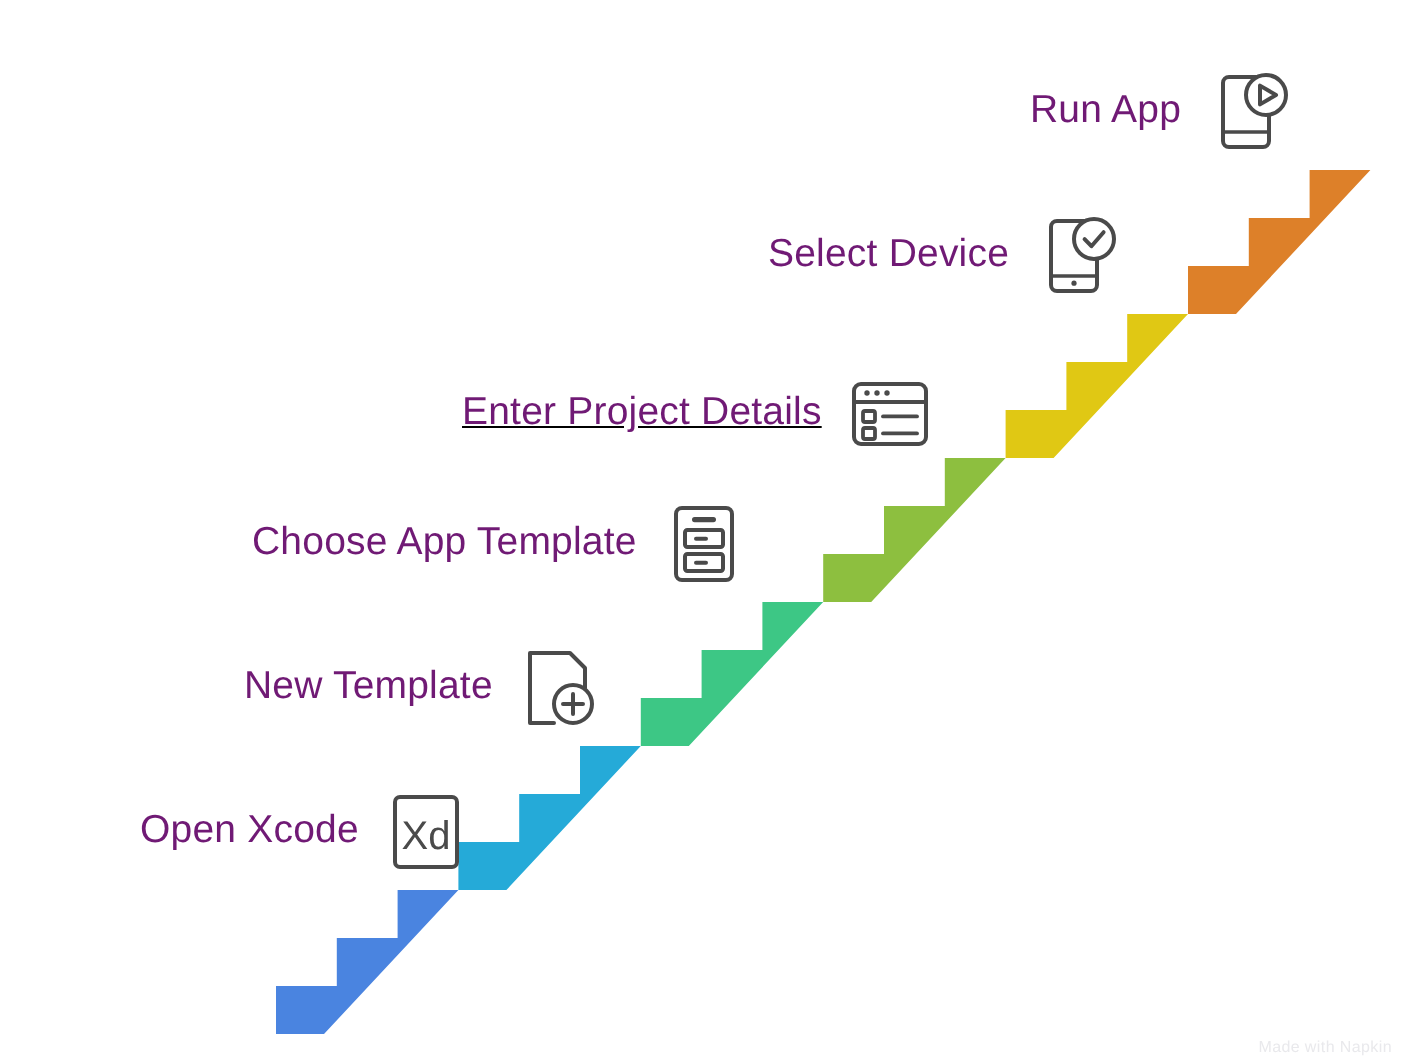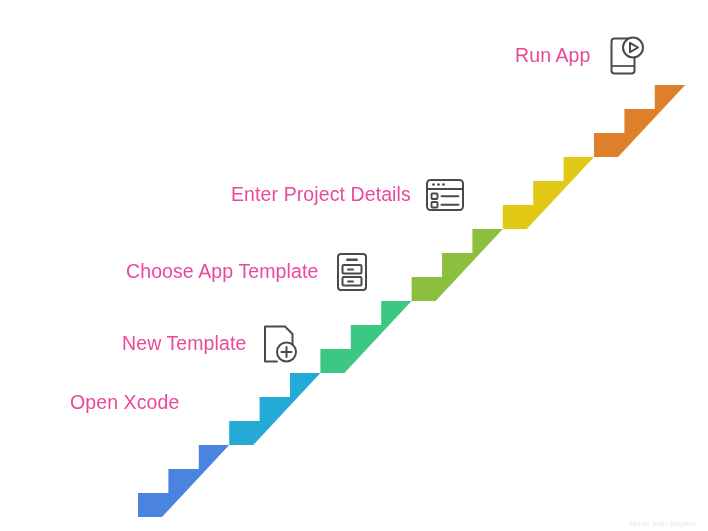--- a/index.html
+++ b/index.html
@@ -21,21 +21,21 @@
     width: 708px; height: 531px;
   }
   .label-row {
     position: absolute;
     display: flex;
     align-items: center;
     white-space: nowrap;
   }
   .step-label {
     font-size: 19.5px;
-    color: #ec4899;
+    color: #701a75;
     letter-spacing: 0.1px;
     line-height: 1;
     padding-right: 11px;
   }
   .step-icon {
     width: 46px; height: 46px;
     flex: 0 0 auto;
     display: block;
   }
   .step-icon svg { display: block; width: 46px; height: 46px; }
@@ -57,20 +57,26 @@
       <path d="M 138.00 493.00 L 168.40 493.00 L 168.40 469.00 L 198.80 469.00 L 198.80 445.00 L 229.20 445.00 L 229.20 445.00 L 162.00 517.00 L 138.00 517.00 Z" fill="#4a84e0"></path>
       <path d="M 229.20 421.00 L 259.60 421.00 L 259.60 397.00 L 290.00 397.00 L 290.00 373.00 L 320.40 373.00 L 320.40 373.00 L 253.20 445.00 L 229.20 445.00 Z" fill="#25aad8"></path>
       <path d="M 320.40 349.00 L 350.80 349.00 L 350.80 325.00 L 381.20 325.00 L 381.20 301.00 L 411.60 301.00 L 411.60 301.00 L 344.40 373.00 L 320.40 373.00 Z" fill="#3dc785"></path>
       <path d="M 411.60 277.00 L 442.00 277.00 L 442.00 253.00 L 472.40 253.00 L 472.40 229.00 L 502.80 229.00 L 502.80 229.00 L 435.60 301.00 L 411.60 301.00 Z" fill="#8dbf3f"></path>
       <path d="M 502.80 205.00 L 533.20 205.00 L 533.20 181.00 L 563.60 181.00 L 563.60 157.00 L 594.00 157.00 L 594.00 157.00 L 526.80 229.00 L 502.80 229.00 Z" fill="#e0c814"></path>
       <path d="M 594.00 133.00 L 624.40 133.00 L 624.40 109.00 L 654.80 109.00 L 654.80 85.00 L 685.20 85.00 L 685.20 85.00 L 618.00 157.00 L 594.00 157.00 Z" fill="#dd8029"></path>
     </svg>
 
   <div class="label-row" style="left:36px; top:393px;margin-left:34px;">
     <span class="step-label">Open Xcode</span>
+    <span class="step-icon">
+      <svg viewBox="0 0 46 46">
+        <rect x="7.5" y="5.5" width="31" height="35" rx="2.5" ry="2.5" fill="none" stroke="#4a4a4a" stroke-width="2"></rect>
+        <text x="23" y="31.5" text-anchor="middle" font-family="Liberation Sans, sans-serif" font-size="20" fill="#4a4a4a">Xd</text>
+      </svg>
+    </span>
   </div>
 
   <div class="label-row" style="left:122px; top:321px;">
     <span class="step-label">New Template</span>
     <span class="step-icon">
       <svg viewBox="0 0 46 46">
         <path d="M8 5.5 h20 l7.5 7.5 v10 M8 5.5 v35 h12" fill="none" stroke="#4a4a4a" stroke-width="2" stroke-linejoin="round" stroke-linecap="round"></path>
         <circle cx="29.5" cy="31" r="9.5" fill="none" stroke="#4a4a4a" stroke-width="2"></circle>
         <path d="M29.5 26 v10 M24.5 31 h10" stroke="#4a4a4a" stroke-width="2" stroke-linecap="round"></path>
       </svg>
@@ -84,37 +90,49 @@
         <rect x="9" y="5" width="28" height="36" rx="3" ry="3" fill="none" stroke="#4a4a4a" stroke-width="2"></rect>
         <rect x="17" y="9.5" width="12" height="2.6" rx="1.3" fill="#4a4a4a"></rect>
         <rect x="13.5" y="16" width="19" height="8.5" rx="1.2" fill="none" stroke="#4a4a4a" stroke-width="2"></rect>
         <rect x="18" y="19.4" width="7" height="2" rx="1" fill="#4a4a4a"></rect>
         <rect x="13.5" y="28" width="19" height="8.5" rx="1.2" fill="none" stroke="#4a4a4a" stroke-width="2"></rect>
         <rect x="18" y="31.4" width="7" height="2" rx="1" fill="#4a4a4a"></rect>
       </svg>
     </span>
   </div>
 
-  <div class="label-row" style="left:231px; top:172px;">
+  <div class="label-row" style="left:231px; top:184px;text-decoration:underline;">
     <span class="step-label">Enter Project Details</span>
     <span class="step-icon">
       <svg viewBox="0 0 46 46">
         <rect x="5" y="8" width="36" height="30" rx="3.5" ry="3.5" fill="none" stroke="#4a4a4a" stroke-width="2"></rect>
         <path d="M5 17 h36" stroke="#4a4a4a" stroke-width="2"></path>
         <circle cx="11.5" cy="12.5" r="1.35" fill="#4a4a4a"></circle>
         <circle cx="16.5" cy="12.5" r="1.35" fill="#4a4a4a"></circle>
         <circle cx="21.5" cy="12.5" r="1.35" fill="#4a4a4a"></circle>
         <rect x="9.5" y="21.5" width="6" height="5.5" rx="1" fill="none" stroke="#4a4a4a" stroke-width="1.9"></rect>
         <path d="M19.5 24.2 h17" stroke="#4a4a4a" stroke-width="1.9" stroke-linecap="round"></path>
         <rect x="9.5" y="30" width="6" height="5.5" rx="1" fill="none" stroke="#4a4a4a" stroke-width="1.9"></rect>
         <path d="M19.5 32.7 h17" stroke="#4a4a4a" stroke-width="1.9" stroke-linecap="round"></path>
       </svg>
     </span>
   </div>
 
+  <div class="label-row" style="left:384px; top:105px;">
+    <span class="step-label">Select Device</span>
+    <span class="step-icon">
+      <svg viewBox="0 0 46 46">
+        <path d="M26 5.5 h-13.5 a3 3 0 0 0 -3 3 v29 a3 3 0 0 0 3 3 h17 a3 3 0 0 0 3 -3 v-13" fill="none" stroke="#4a4a4a" stroke-width="2" stroke-linecap="round"></path>
+        <path d="M9.5 33 h23" stroke="#4a4a4a" stroke-width="1.7"></path>
+        <circle cx="21" cy="36.6" r="1.3" fill="#4a4a4a"></circle>
+        <circle cx="31" cy="14.5" r="10" fill="#ffffff" stroke="#4a4a4a" stroke-width="2"></circle>
+        <path d="M26.3 14.6 l3.4 3.5 l6.1 -7" fill="none" stroke="#4a4a4a" stroke-width="2" stroke-linecap="round" stroke-linejoin="round"></path>
+      </svg>
+    </span>
+  </div>
 
   <div class="label-row" style="left:515px; top:33px;">
     <span class="step-label">Run App</span>
     <span class="step-icon">
       <svg viewBox="0 0 46 46">
         <path d="M26 5.5 h-13.5 a3 3 0 0 0 -3 3 v29 a3 3 0 0 0 3 3 h17 a3 3 0 0 0 3 -3 v-13" fill="none" stroke="#4a4a4a" stroke-width="2" stroke-linecap="round"></path>
         <path d="M9.5 33 h23" stroke="#4a4a4a" stroke-width="1.7"></path>
         <circle cx="31" cy="14.5" r="10" fill="#ffffff" stroke="#4a4a4a" stroke-width="2"></circle>
         <path d="M28 9.8 v9.4 l8 -4.7 z" fill="none" stroke="#4a4a4a" stroke-width="2" stroke-linejoin="round" stroke-linecap="round"></path>
       </svg>

